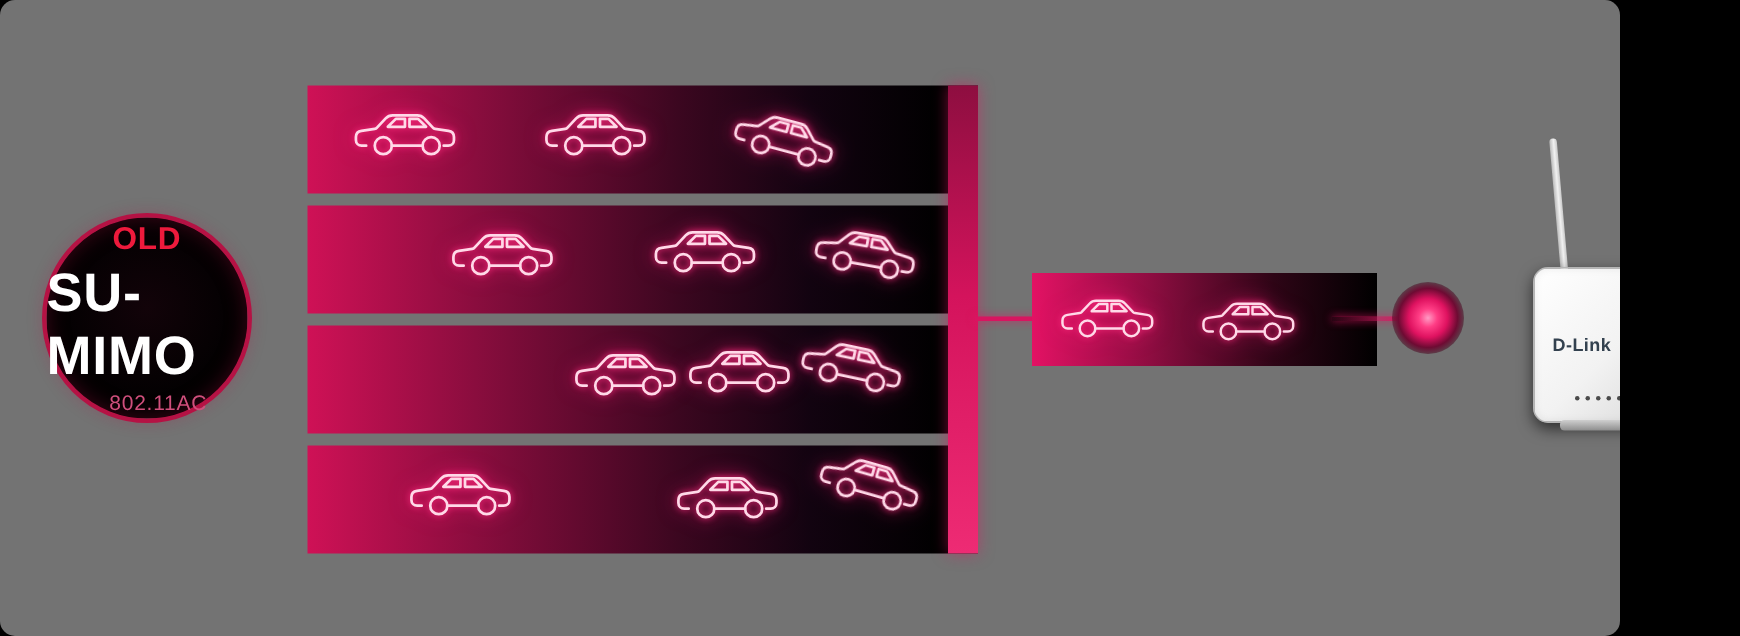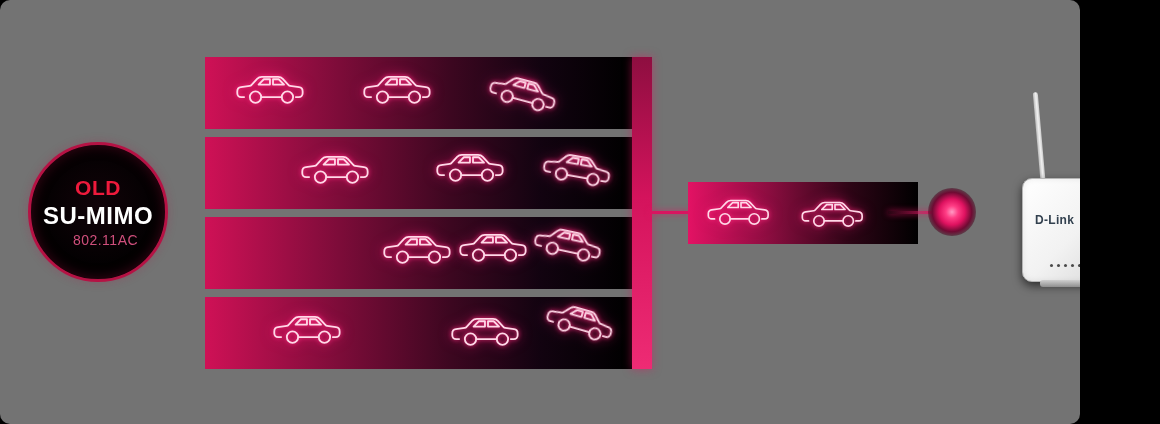--- a/index.html
+++ b/index.html
@@ -10,21 +10,21 @@
   }
   
   .badge{
     position:absolute;left:28px;top:142px;width:134px;height:134px;
     border:3px solid #b51244;border-radius:50%;
     display:flex;flex-direction:column;align-items:center;justify-content:center;
     box-shadow:0 0 14px rgba(180,18,70,.35) inset, 0 0 10px rgba(180,18,70,.25);
     background:radial-gradient(circle at 50% 45%, #120309 0%, #000 70%);
   }
   .badge .l1{color:#ee1a3c;font-size:21px;font-weight:bold;letter-spacing:.5px;}
-  .badge .l2{color:#ffffff;font-size:24px;font-weight:bold;letter-spacing:.5px;margin:2px 0;}
+  .badge .l2{color:#ffffff;font-size:36px;font-weight:bold;letter-spacing:.5px;margin:2px 0;}
   .badge .l3{color:#d04f7c;font-size:14px;letter-spacing:.5px;margin-left:15px;}
   
   .lane{
     position:absolute;left:205px;width:447px;height:72px;
     background:linear-gradient(90deg,#cf1156 0%,#8a0d3e 25%,#3c0720 55%,#120310 75%,#000 95%);
   }
   .lane-end-bar{
     position:absolute;left:632px;top:57px;width:20px;height:312px;
     background:linear-gradient(180deg,#8e0e40 0%,#d4135c 45%,#ee2b74 100%);
     box-shadow:0 0 10px rgba(230,20,100,.5);
@@ -55,21 +55,21 @@
     border-radius:3px;transform-origin:50% 100%;
   }
   .antenna.left{left:1041px;top:92px;height:95px;transform:rotate(-5deg);}
   .antenna.right{left:1093px;top:88px;height:99px;transform:rotate(7deg);}
   .ap-body{
     position:absolute;left:1022px;top:178px;width:92px;height:102px;border-radius:10px;
     background:linear-gradient(135deg,#ffffff 0%,#f2f2f2 55%,#d8d8d8 100%);
     border:1px solid #b5b5b5;box-shadow:0 4px 10px rgba(0,0,0,.6), inset 0 0 6px rgba(0,0,0,.08);
   }
   .ap-logo{
-    position:absolute;left:12px;top:34px;font-size:12px;font-weight:bold;color:#33414f;letter-spacing:.3px;
+    position:absolute;left:12px;top:44px;font-size:12px;font-weight:bold;color:#33414f;letter-spacing:.3px;
   }
   .ap-leds{
     position:absolute;left:0;right:0;bottom:14px;display:flex;gap:4px;justify-content:center;
   }
   .ap-leds i{width:3px;height:3px;border-radius:50%;background:#4a4a4a;display:block;}
   .ap-base{
     position:absolute;left:1040px;top:280px;width:56px;height:7px;border-radius:3px;
     background:linear-gradient(180deg,#cfcfcf,#8e8e8e);
   }
 </style>

